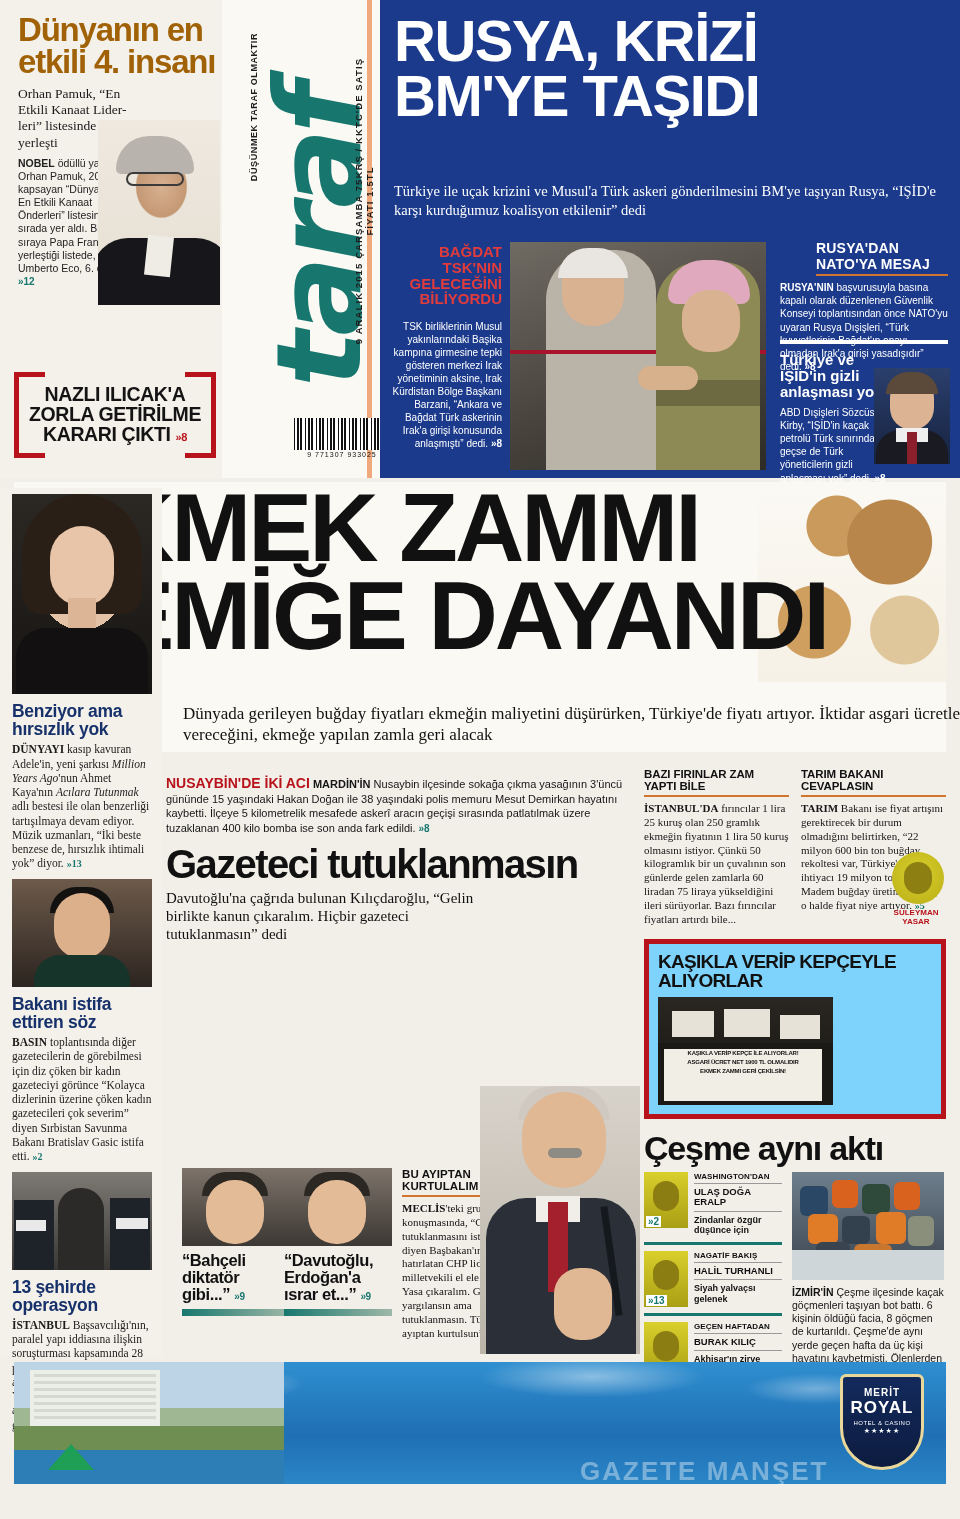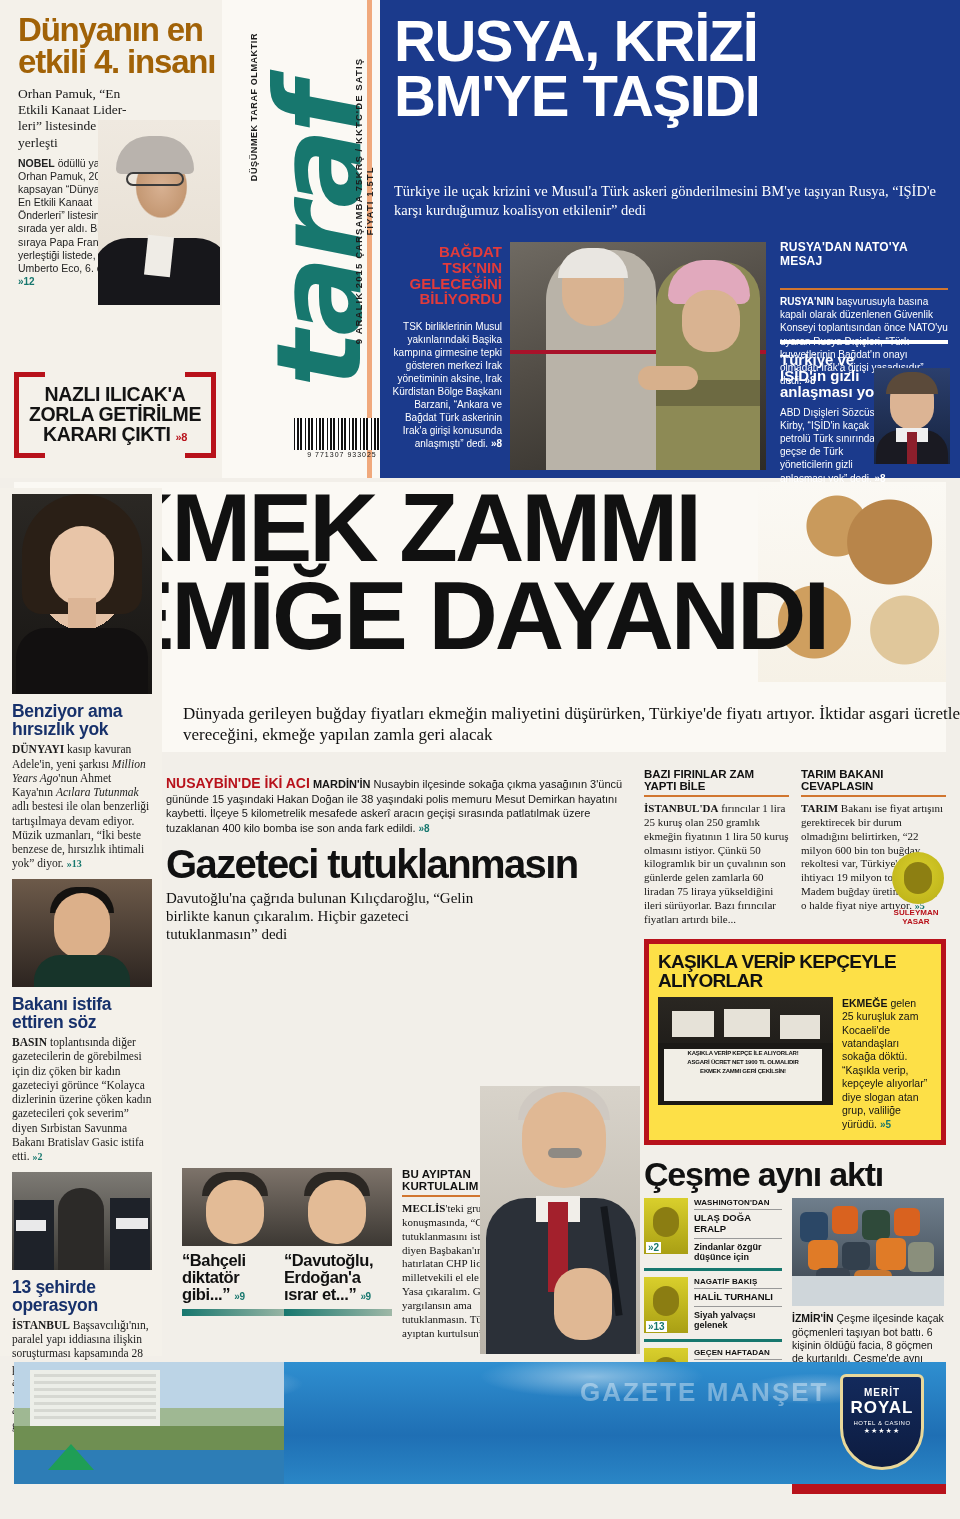--- a/index.html
+++ b/index.html
@@ -123,21 +123,21 @@
   #bagdat-photo .hair1 { position:absolute; left:48px; top:6px; width:70px; height:30px; background:#e9e6e1; border-radius:34px 34px 0 0; }
   #bagdat-photo .man2 { position:absolute; right:6px; top:20px; width:104px; height:208px; background:#8d8a55; border-radius:44px 36px 0 0; }
   #bagdat-photo .turban { position:absolute; right:16px; top:18px; width:82px; height:44px; background:#e1a9bd; border-radius:40px 40px 10px 10px; }
   #bagdat-photo .head2 { position:absolute; right:26px; top:48px; width:58px; height:62px; background:#d9b391; border-radius:26px; }
   #bagdat-photo .sash { position:absolute; right:6px; top:138px; width:104px; height:26px; background:#6d6a42; }
   #bagdat-photo .rope { position:absolute; left:0; right:0; top:108px; height:4px; background:#a8122a; }
   #bagdat-photo .hands { position:absolute; left:128px; top:124px; width:60px; height:24px; background:#d7b08c; border-radius:12px; }
 
   
   #nato { position:absolute; left: 400px; top: 240px; width: 168px; }
-  #nato-head { color:#fff; font-weight:bold; font-size: 12px; letter-spacing:0.2px; border-bottom:2px solid #d1762f; padding-bottom:20px; }
+  #nato-head { color:#fff; font-weight:bold; font-size: 14px; letter-spacing:0.2px; border-bottom:2px solid #d1762f; padding-bottom:2px;margin-left:36px; }
   #nato-body { margin-top:5px; font-size: 10px; line-height:1.32; color:#fff; }
   
   #isid { position:absolute; left: 400px; top: 340px; width: 168px; border-top: 4px solid #ffffff; padding-top: 8px; }
   #isid-head { font-weight:bold; font-size:15px; line-height:1.08; color:#fff; width:112px; }
   #isid-body { font-size:10px; line-height:1.32; color:#fff; width:106px; margin-top:5px; }
   #isid-photo {
     position:absolute; right:-2px; top:24px; width:76px; height:96px;
     background: linear-gradient(#2b3f6d,#16233f); overflow:hidden;
   }
   #isid-photo .h { position:absolute; left:16px; top:8px; width:44px; height:54px; background:#dcb494; border-radius:22px; }
@@ -227,21 +227,21 @@
   
   #right-col { left: 644px; top: 768px; width: 302px; height: 588px; }
   .two-brief { display:flex; gap: 12px; }
   .brief { width: 145px; }
   .brief h4 { font-weight:bold; font-size:11.5px; color:#111; border-bottom:2px solid #d1762f; padding-bottom:3px; letter-spacing:-0.1px; }
   .brief p { margin-top:5px; font-family:"Liberation Serif", serif; font-size:11px; line-height:1.26; color:#161616; }
   #yasar-avatar { position:absolute; right:2px; top:84px; width:52px; height:52px; border-radius:50%; background: radial-gradient(circle at 50% 40%, #d9cf2c, #b9ae16); overflow:hidden; }
   #yasar-avatar .f { position:absolute; left:12px; top:10px; width:28px; height:32px; background:#8d7f12; border-radius:14px; }
   #yasar-name { position:absolute; right:2px; top:140px; width:56px; text-align:center; font-size:8px; font-weight:bold; color:#b8121b; line-height:1.15; }
 
-  #kasikla-box { margin-top: 12px; border: 5px solid #b8121b; padding: 8px 9px 9px; background:#fde047; position:relative; }
+  #kasikla-box { margin-top: 12px; border: 5px solid #b8121b; padding: 8px 9px 9px; background:#7dd3fc; position:relative; }
   #kasikla-head { font-weight:bold; font-size:19px; line-height:1; letter-spacing:-0.7px; color:#111; }
   #kasikla-inner { display:flex; gap:9px; margin-top:7px; }
   #kasikla-photo { width: 175px; height: 108px; position:relative; overflow:hidden; background: linear-gradient(#2a2722,#141210); }
   #kasikla-photo .crowd { position:absolute; left:0; right:0; bottom:0; height:62px; background:#1b1916; }
   #kasikla-photo .sign-sm { position:absolute; background:#e6e2d8; }
   #kasikla-photo .banner { position:absolute; left:6px; bottom:4px; width:158px; height:52px; background:#f1eee6; }
   #kasikla-photo .banner div { font-size:6px; font-weight:bold; color:#111; text-align:center; line-height:1.55; letter-spacing:-0.2px; }
   #kasikla-text { width: 88px; font-size:10.5px; line-height:1.28; color:#141414; }
 
   #cesme-head { margin-top: 12px; font-weight:bold; font-size:34px; line-height:1; letter-spacing:-1.2px; color:#111; }
@@ -284,21 +284,21 @@
   #ad-l3 { margin-top:4px; font-weight:bold; font-size: 23px; text-shadow: 1px 1px 0 #12527f, 2px 2px 3px rgba(0,0,0,.4); }
   #ad-l3 .small { font-size: 17px; }
   #ad-l3 .web { font-size: 15px; font-weight:bold; }
   #ad-logo { position:absolute; right: 22px; top: 12px; width: 84px; height: 96px;
     background: linear-gradient(#132a5c,#0d1c40); border: 3px solid #e9d89a;
     border-radius: 6px 6px 42px 42px; color:#fff; text-align:center; padding-top:10px; }
   #ad-logo .m { font-size: 10px; letter-spacing:1px; font-weight:bold; }
   #ad-logo .r { font-size: 17px; letter-spacing:1px; font-weight:bold; }
   #ad-logo .s { font-size: 6px; letter-spacing:.5px; margin-top:2px; }
   #ad-logo .stars { font-size: 7px; margin-top:1px; letter-spacing:1px; }
-  #watermark { position:absolute; left: 580px; top: 1377px; font-size: 26px; font-weight:bold;
+  #watermark { position:absolute; left: 580px; top: 1456px; font-size: 26px; font-weight:bold;
     color: rgba(255,255,255,.38); letter-spacing: 2px; }
 </style>
 </head>
 <body>
 
 <div class="page">
 
   <div id="top-left" class="abs">
     <div id="dunyanin-head">Dünyanın en etkili 4. insanı</div>
     <div id="pamuk-deck">Orhan Pamuk, “En Etkili Kanaat Lider-leri” listesinde 4. sıraya yerleşti</div>
@@ -509,24 +509,20 @@
         <div id="kasikla-photo">
           <div class="sign-sm" style="left:14px; top:14px; width:42px; height:26px;"></div>
           <div class="sign-sm" style="left:66px; top:12px; width:46px; height:28px;"></div>
           <div class="sign-sm" style="left:122px; top:18px; width:40px; height:24px;"></div>
           <div class="crowd"></div>
           <div class="banner">
             <div>KAŞIKLA VERİP KEPÇE İLE ALIYORLAR!</div>
             <div>ASGARİ ÜCRET NET 1900 TL OLMALIDIR</div>
             <div>EKMEK ZAMMI GERİ ÇEKİLSİN!</div>
           </div>
-        </div>
-        <div id="kasikla-text">
-          <span class="b">EKMEĞE</span><span> gelen 25 kuruşluk zam Kocaeli'de vatandaşları sokağa döktü. “Kaşıkla verip, kepçeyle alıyorlar” diye slogan atan grup, valiliğe yürüdü.</span>
-          <span class="pg">»5</span>
         </div>
       </div>
     </div>
 
     <div id="cesme-head">Çeşme aynı aktı</div>
     <div id="cesme-wrap">
       <div id="columnists">
 
         <div class="colm">
           <div class="av">

